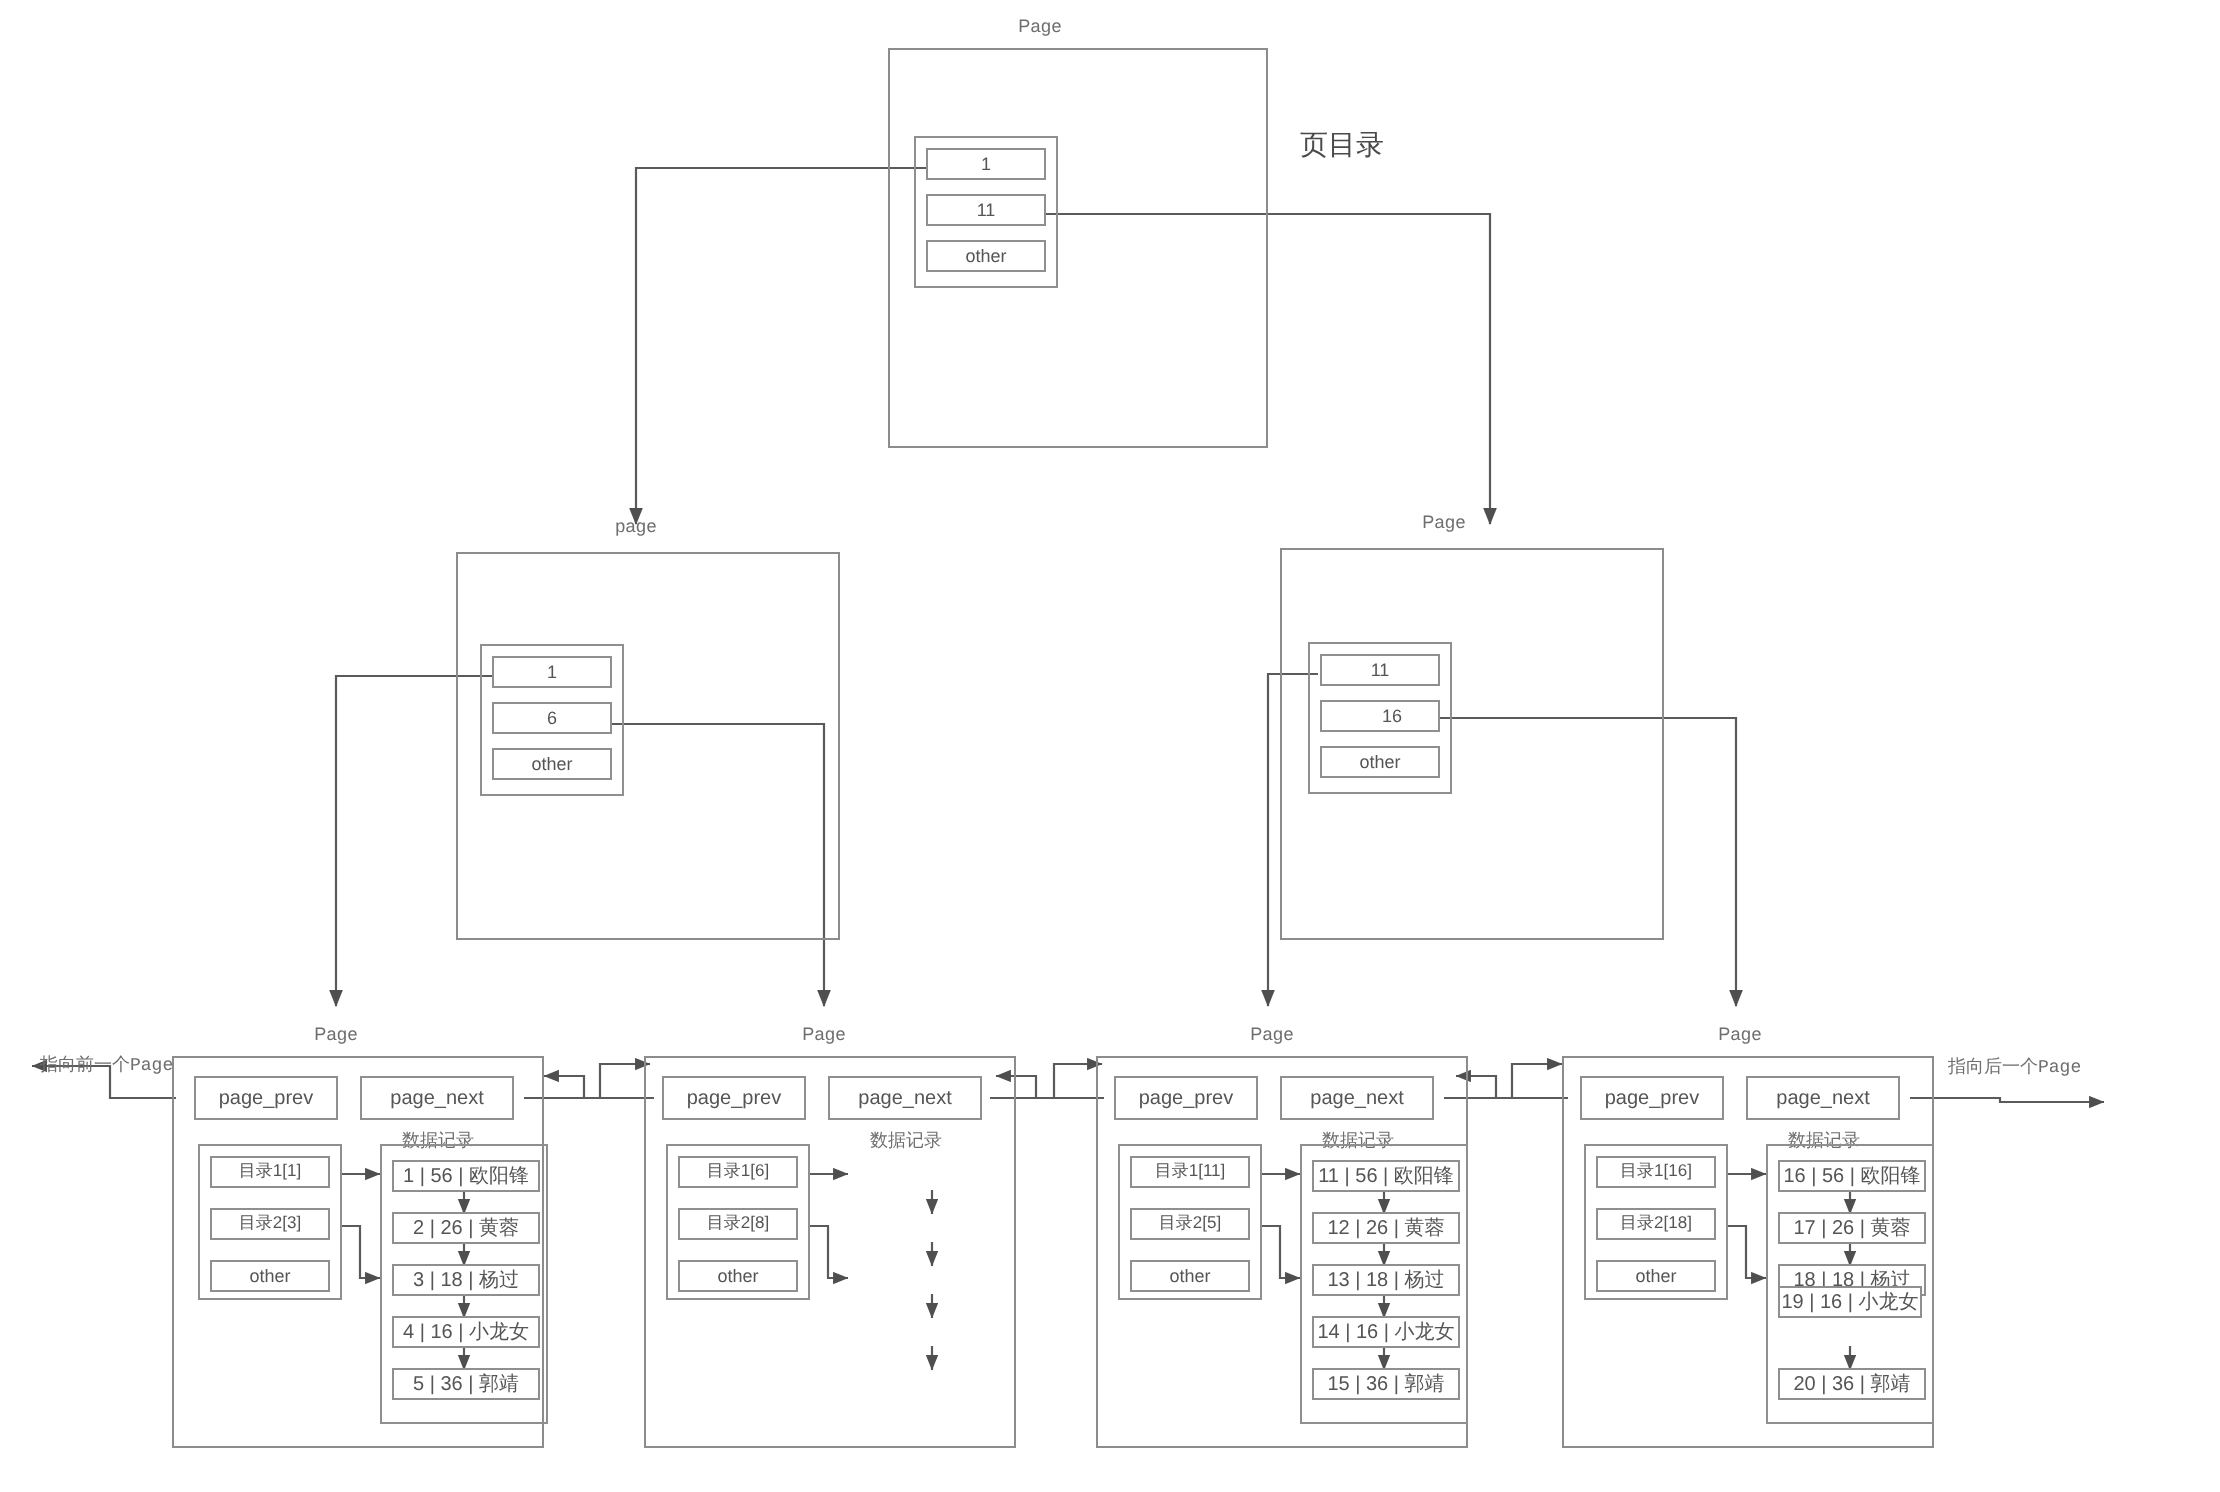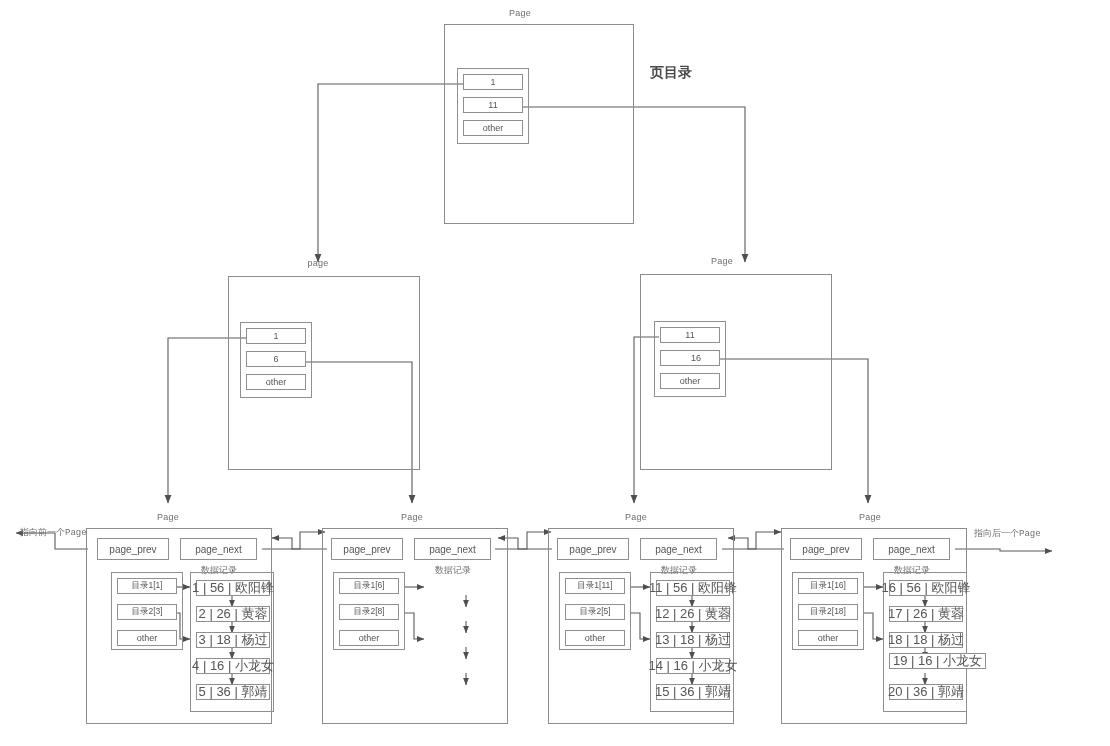--- a/index.html
+++ b/index.html
@@ -73,21 +73,21 @@
     border:1px solid #8f8f8f;
     box-sizing:border-box;
   }
   .rec-cell{
     position:absolute;
     border:1px solid #8f8f8f;
     box-sizing:border-box;
     display:flex;
     align-items:center;
     justify-content:center;
-    font-size:13px;
+    font-size:10px;
     color:#555;
     background:#fff;
     white-space:nowrap;
   }
   .section-label{
     position:absolute;
     font-size:9px;
     color:#6e6e6e;
     white-space:nowrap;
     text-align:center;
@@ -188,21 +188,21 @@
     </g>
   </svg>
 
   <div class="page-label" style="left:490px;top:8px;width:60px;">Page</div>
   <div class="page-box" style="left:444px;top:24px;width:190px;height:200px;"></div>
   <div class="dir-group" style="left:457px;top:68px;width:72px;height:76px;">
     <div class="cell" style="left:5px;top:5px;width:60px;height:16px;">1</div>
     <div class="cell" style="left:5px;top:28px;width:60px;height:16px;">11</div>
     <div class="cell" style="left:5px;top:51px;width:60px;height:16px;">other</div>
   </div>
-  <div class="big-label" style="left:650px;top:64px;font-weight:bold;">页目录</div>
+  <div class="big-label" style="left:650px;top:64px;">页目录</div>
 
   <div class="page-label" style="left:288px;top:258px;width:60px;">page</div>
   <div class="page-box" style="left:228px;top:276px;width:192px;height:194px;"></div>
   <div class="dir-group" style="left:240px;top:322px;width:72px;height:76px;">
     <div class="cell" style="left:5px;top:5px;width:60px;height:16px;">1</div>
     <div class="cell" style="left:5px;top:28px;width:60px;height:16px;">6</div>
     <div class="cell" style="left:5px;top:51px;width:60px;height:16px;">other</div>
   </div>
 
   <div class="page-label" style="left:692px;top:256px;width:60px;">Page</div>
@@ -211,21 +211,21 @@
     <div class="cell" style="left:5px;top:5px;width:60px;height:16px;">11</div>
     <div class="cell" style="left:5px;top:28px;width:60px;height:16px;padding-left:12px;">16</div>
     <div class="cell" style="left:5px;top:51px;width:60px;height:16px;">other</div>
   </div>
 
   <div class="page-label" style="left:138px;top:512px;width:60px;">Page</div>
   <div class="page-box" style="left:86px;top:528px;width:186px;height:196px;"></div>
   <div class="ptr-cell" style="left:97px;top:538px;width:72px;height:22px;">page_prev</div>
   <div class="ptr-cell" style="left:180px;top:538px;width:77px;height:22px;">page_next</div>
   <div class="section-label" style="left:182px;top:564px;width:74px;">数据记录</div>
-  <div class="dir-group" style="left:111px;top:572px;width:72px;height:78px;">
+  <div class="dir-group" style="left:99px;top:572px;width:72px;height:78px;">
     <div class="cell cn" style="left:5px;top:5px;width:60px;height:16px;">目录1[1]</div>
     <div class="cell cn" style="left:5px;top:31px;width:60px;height:16px;">目录2[3]</div>
     <div class="cell" style="left:5px;top:57px;width:60px;height:16px;">other</div>
   </div>
   <div class="rec-group" style="left:190px;top:572px;width:84px;height:140px;">
     <div class="rec-cell" style="left:5px;top:7px;width:74px;height:16px;">1 | 56 | 欧阳锋</div>
     <div class="rec-cell" style="left:5px;top:33px;width:74px;height:16px;">2 | 26 | 黄蓉</div>
     <div class="rec-cell" style="left:5px;top:59px;width:74px;height:16px;">3 | 18 | 杨过</div>
     <div class="rec-cell" style="left:5px;top:85px;width:74px;height:16px;">4 | 16 | 小龙女</div>
     <div class="rec-cell" style="left:5px;top:111px;width:74px;height:16px;">5 | 36 | 郭靖</div>
@@ -267,20 +267,20 @@
   <div class="section-label" style="left:875px;top:564px;width:74px;">数据记录</div>
   <div class="dir-group" style="left:792px;top:572px;width:72px;height:78px;">
     <div class="cell cn" style="left:5px;top:5px;width:60px;height:16px;">目录1[16]</div>
     <div class="cell cn" style="left:5px;top:31px;width:60px;height:16px;">目录2[18]</div>
     <div class="cell" style="left:5px;top:57px;width:60px;height:16px;">other</div>
   </div>
   <div class="rec-group" style="left:883px;top:572px;width:84px;height:140px;">
     <div class="rec-cell" style="left:5px;top:7px;width:74px;height:16px;">16 | 56 | 欧阳锋</div>
     <div class="rec-cell" style="left:5px;top:33px;width:74px;height:16px;">17 | 26 | 黄蓉</div>
     <div class="rec-cell" style="left:5px;top:59px;width:74px;height:16px;">18 | 18 | 杨过</div>
-    <div class="rec-cell" style="left:5px;top:80px;width:97px;height:16px;">19 | 16 | 小龙女</div>
+    <div class="rec-cell" style="left:5px;top:70px;width:72px;height:16px;">19 | 16 | 小龙女</div>
     <div class="rec-cell" style="left:5px;top:111px;width:74px;height:16px;">20 | 36 | 郭靖</div>
   </div>
 
   <div class="edge-label" style="left:20px;top:526px;">指向前一个Page</div>
   <div class="edge-label" style="left:974px;top:527px;">指向后一个Page</div>
 
 </div>
 
 </body></html>

